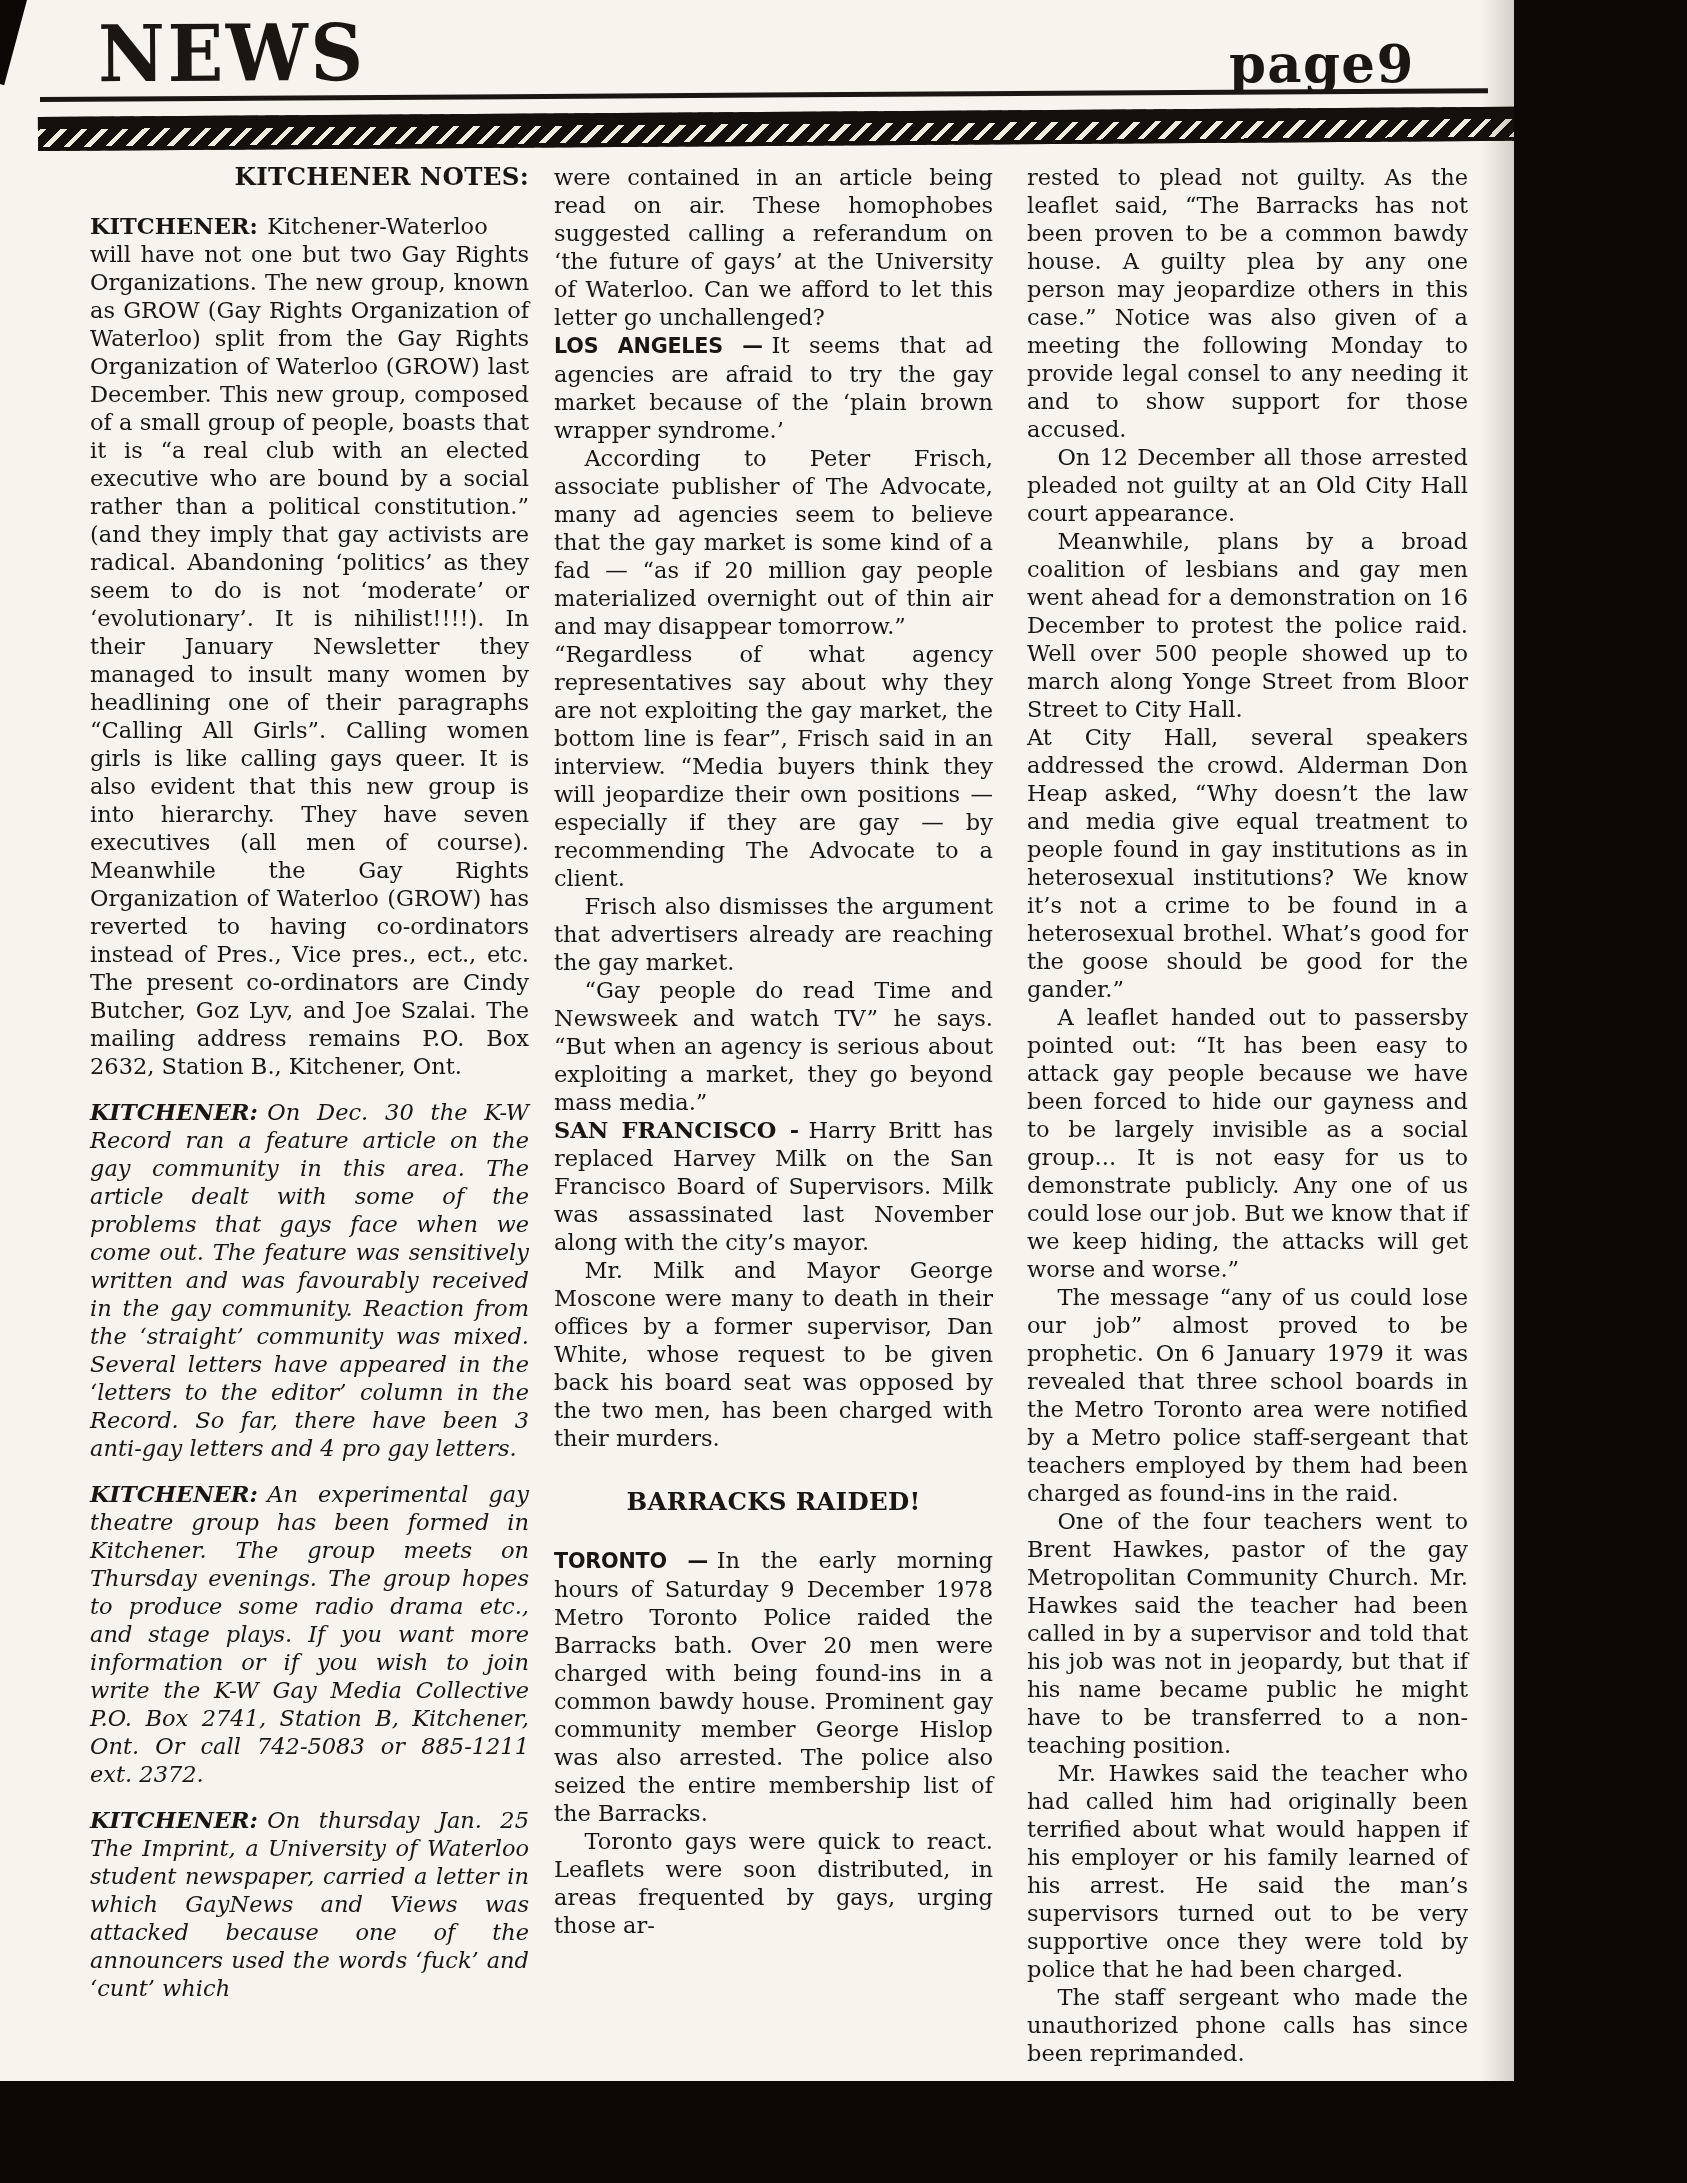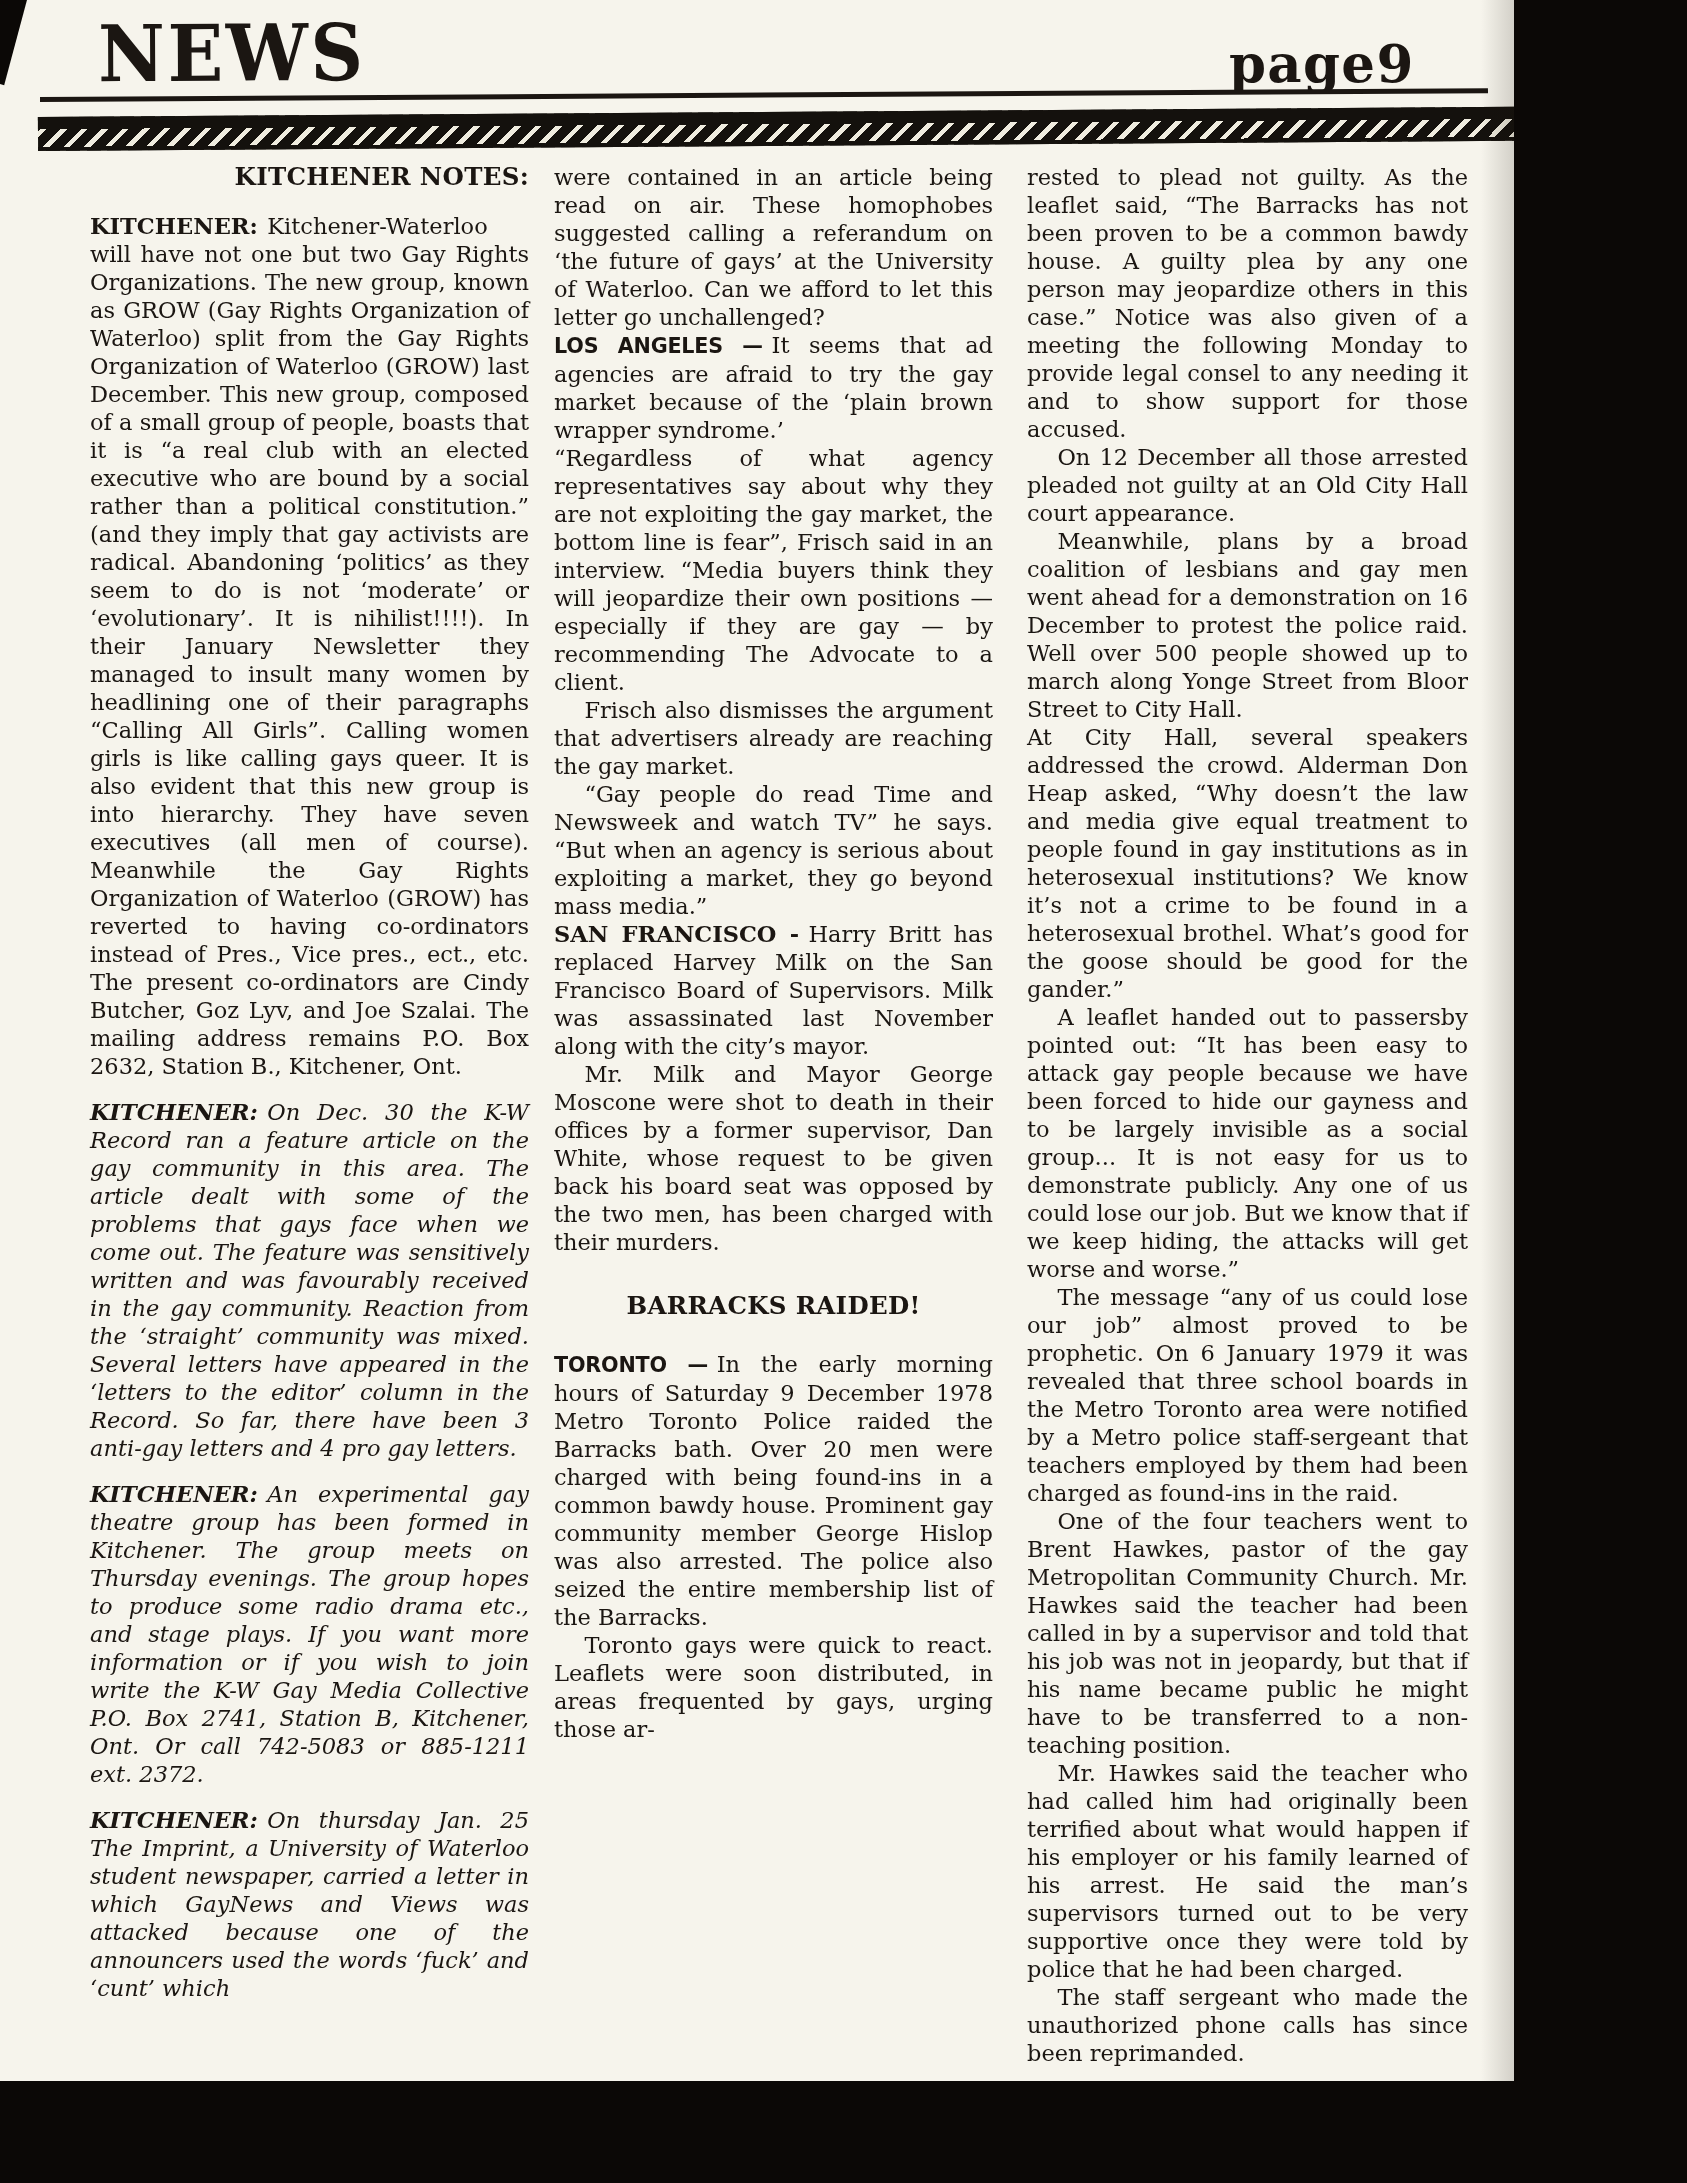--- a/index.html
+++ b/index.html
@@ -91,25 +91,26 @@
   <div class="col" id="col1">
       <h2 class="kicker">KITCHENER NOTES:</h2>
       <p class="para"><span class="lead lead-serif">KITCHENER:</span><span>Kitchener-Waterloo will have not one but two Gay Rights Organizations. The new group, known as GROW (Gay Rights Organization of Waterloo) split from the Gay Rights Organization of Waterloo (GROW) last December. This new group, composed of a small group of people, boasts that it is “a real club with an elected executive who are bound by a social rather than a political constitution.” (and they imply that gay activists are radical. Abandoning ‘politics’ as they seem to do is not ‘moderate’ or ‘evolutionary’. It is nihilist!!!!). In their January Newsletter they managed to insult many women by headlining one of their paragraphs “Calling All Girls”. Calling women girls is like calling gays queer. It is also evident that this new group is into hierarchy. They have seven executives (all men of course). Meanwhile the Gay Rights Organization of Waterloo (GROW) has reverted to having co-ordinators instead of Pres., Vice pres., ect., etc. The present co-ordinators are Cindy Butcher, Goz Lyv, and Joe Szalai. The mailing address remains P.O. Box 2632, Station B., Kitchener, Ont.</span></p>
       <p class="para gap"><span class="lead lead-serif">KITCHENER:</span><span>On Dec. 30 the K-W Record ran a feature article on the gay community in this area. The article dealt with some of the problems that gays face when we come out. The feature was sensitively written and was favourably received in the gay community. Reaction from the ‘straight’ community was mixed. Several letters have appeared in the ‘letters to the editor’ column in the Record. So far, there have been 3 anti-gay letters and 4 pro gay letters.</span></p>
       <p class="para gap"><span class="lead lead-serif">KITCHENER:</span><span>An experimental gay theatre group has been formed in Kitchener. The group meets on Thursday evenings. The group hopes to produce some radio drama etc., and stage plays. If you want more information or if you wish to join write the K-W Gay Media Collective P.O. Box 2741, Station B, Kitchener, Ont. Or call 742-5083 or 885-1211 ext. 2372.</span></p>
       <p class="para gap"><span class="lead lead-serif">KITCHENER:</span><span>On thursday Jan. 25 The Imprint, a University of Waterloo student newspaper, carried a letter in which GayNews and Views was attacked because one of the announcers used the words ‘fuck’ and ‘cunt’ which</span></p>
     </div>
   <div class="col" id="col2">
       <p class="para"><span>were contained in an article being read on air. These homophobes suggested calling a referandum on ‘the future of gays’ at the University of Waterloo. Can we afford to let this letter go unchallenged?</span></p>
       <p class="para"><span class="lead lead-sans">LOS ANGELES —</span><span>It seems that ad agencies are afraid to try the gay market because of the ‘plain brown wrapper syndrome.’</span></p>
+      <p class="para indent"><span>According to Peter Frisch, associate publisher of The Advocate, many ad agencies seem to believe that the gay market is some kind of a fad — “as if 20 million gay people materialized overnight out of thin air and may disappear tomorrow.”</span></p>
       <p class="para"><span>“Regardless of what agency representatives say about why they are not exploiting the gay market, the bottom line is fear”, Frisch said in an interview. “Media buyers think they will jeopardize their own positions — especially if they are gay — by recommending The Advocate to a client.</span></p>
       <p class="para indent"><span>Frisch also dismisses the argument that advertisers already are reaching the gay market.</span></p>
       <p class="para indent"><span>“Gay people do read Time and Newsweek and watch TV” he says. “But when an agency is serious about exploiting a market, they go beyond mass media.”</span></p>
       <p class="para"><span class="lead lead-serif">SAN FRANCISCO -</span><span>Harry Britt has replaced Harvey Milk on the San Francisco Board of Supervisors. Milk was assassinated last November along with the city’s mayor.</span></p>
-      <p class="para indent"><span>Mr. Milk and Mayor George Moscone were shot to death in their offices by a former supervisor, Dan White, whose request to be given back his board seat was opposed by the two men, has been charged with their murders.</span></p>
+      <p class="para indent"><span>Mr. Milk and Mayor George Moscone were many to death in their offices by a former supervisor, Dan White, whose request to be given back his board seat was opposed by the two men, has been charged with their murders.</span></p>
       <h2 class="headline">BARRACKS RAIDED!</h2>
       <p class="para"><span class="lead lead-sans">TORONTO —</span><span>In the early morning hours of Saturday 9 December 1978 Metro Toronto Police raided the Barracks bath. Over 20 men were charged with being found-ins in a common bawdy house. Prominent gay community member George Hislop was also arrested. The police also seized the entire membership list of the Barracks.</span></p>
       <p class="para indent"><span>Toronto gays were quick to react. Leaflets were soon distributed, in areas frequented by gays, urging those ar-</span></p>
     </div>
   <div class="col" id="col3">
       <p class="para"><span>rested to plead not guilty. As the leaflet said, “The Barracks has not been proven to be a common bawdy house. A guilty plea by any one person may jeopardize others in this case.” Notice was also given of a meeting the following Monday to provide legal consel to any needing it and to show support for those accused.</span></p>
       <p class="para indent"><span>On 12 December all those arrested pleaded not guilty at an Old City Hall court appearance.</span></p>
       <p class="para indent"><span>Meanwhile, plans by a broad coalition of lesbians and gay men went ahead for a demonstration on 16 December to protest the police raid. Well over 500 people showed up to march along Yonge Street from Bloor Street to City Hall.</span></p>
       <p class="para"><span>At City Hall, several speakers addressed the crowd. Alderman Don Heap asked, “Why doesn’t the law and media give equal treatment to people found in gay institutions as in heterosexual institutions? We know it’s not a crime to be found in a heterosexual brothel. What’s good for the goose should be good for the gander.”</span></p>
       <p class="para indent"><span>A leaflet handed out to passersby pointed out: “It has been easy to attack gay people because we have been forced to hide our gayness and to be largely invisible as a social group... It is not easy for us to demonstrate publicly. Any one of us could lose our job. But we know that if we keep hiding, the attacks will get worse and worse.”</span></p>

